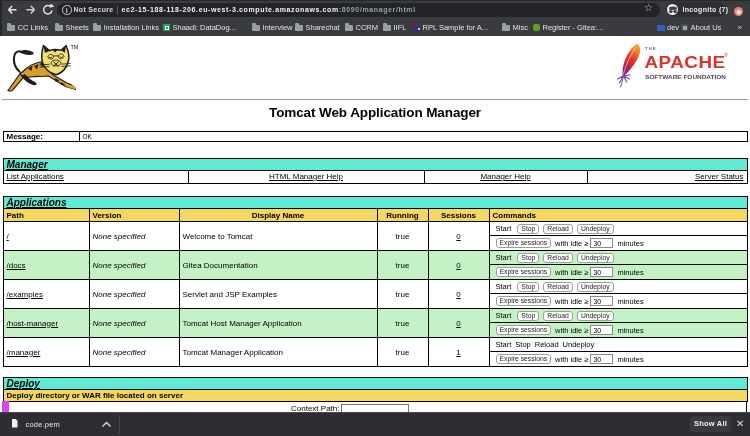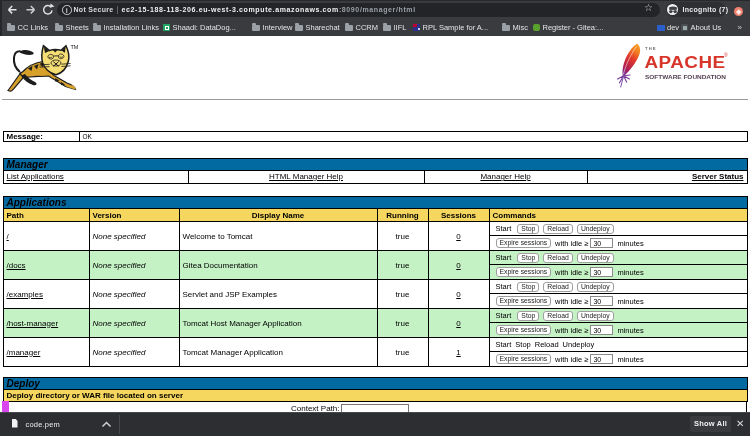--- a/index.html
+++ b/index.html
@@ -37,21 +37,21 @@
 .h1 { position:absolute; top:68.5px; left:0; width:750px; text-align:center; font-size:13.5px; font-weight:bold; letter-spacing:-0.1px; }
 
 table { border-collapse:collapse; }
 td,th { border:1px solid #000; font-size:8px; padding:0 3px; }
 
 .msgtable { position:absolute; top:95px; left:2.5px; width:745px; }
 .msgtable td { height:10px; }
 .msg-k { width:76px; font-weight:bold; font-size:8px; }
 .msg-v { font-size:6.5px; }
 
-.gold { background:#0369a1; }
+.gold { background:#5eead4;text-decoration:underline; }
 .lgold { background:#f5d75f; }
 .sect { font-weight:bold; font-style:italic; font-size:10px; }
 
 .mgrtable { position:absolute; top:121.5px; left:2.5px; width:745px; }
 .mgrtable .sect-td { height:12px; }
 .mgrtable .lnk { height:13px; font-size:9.5px; }
 a { color:#000; }
 
 .apptable { position:absolute; top:160px; left:2.5px; width:745px; }
 .apptable th { height:13px; font-size:8px; text-align:left; }
@@ -222,40 +222,41 @@
     <path d="M22.5,1 C25.5,3.5 25.8,8 24.2,12 C22,17.5 18,23.5 13.5,28.5 C11.5,30.7 9.5,32.5 8,33.5 C7,30 7.5,24 9.5,18.5 C11.8,12 15.5,6 19.5,2.5 C20.5,1.6 21.5,1 22.5,1 Z" fill="url(#fg)"></path>
     <path d="M21.5,3.5 C17,9.5 11.5,19.5 8.3,31.5" stroke="#ffffff" stroke-opacity="0.75" stroke-width="0.7" fill="none"></path>
     <path d="M8.6,32.8 L2.2,36.2 M8.6,32.8 L4.2,40.2 M8.6,32.8 L11.8,39.4 M8.6,32.8 L14.8,36.2 M8.6,32.8 L15.4,32" stroke="#7a3a9b" stroke-width="1.1" fill="none"></path>
     <path d="M8.6,32.8 L5.6,44.5" stroke="#7456a8" stroke-width="1" fill="none"></path>
     <text x="30" y="6.8" font-size="4.2" letter-spacing="1.1" fill="#6d6d6d" font-weight="bold">THE</text>
     <text x="29.5" y="24.5" font-size="16" letter-spacing="0.4" fill="#d8352a" font-weight="bold" textLength="81" lengthAdjust="spacingAndGlyphs">APACHE</text>
     <text x="109" y="13.5" font-size="5" fill="#d8352a">®</text>
     <text x="30" y="35.8" font-size="5" fill="#574454" font-weight="bold" textLength="81" lengthAdjust="spacingAndGlyphs">SOFTWARE FOUNDATION</text>
   </svg>
   <div class="hr"></div>
+  <div class="h1">Tomcat Web Application Manager</div>
 
   <table class="msgtable">
     <tbody>
         <tr>
           <td class="msg-k">Message:</td>
           <td class="msg-v">OK</td>
         </tr>
   </tbody>
     </table>
 
   <table class="mgrtable">
     <tbody>
         <tr>
           <td colspan="4" class="gold sect sect-td">Manager</td>
         </tr>
     <tr class="lnk">
       <td style="width:185px;"><a href="#">List Applications</a></td>
       <td style="width:236px;text-align:center;"><a href="#">HTML Manager Help</a></td>
       <td style="width:163px;text-align:center;"><a href="#">Manager Help</a></td>
-      <td style="text-align:right;font-weight:bold;"><a href="#">Server Status</a></td>
+      <td style="text-align:right;"><a href="#">Server Status</a></td>
     </tr>
   </tbody>
     </table>
 
   <table class="apptable">
     <tbody>
         <tr>
           <td colspan="6" class="gold sect" style="height:12px;">Applications</td>
         </tr>
     <tr>

